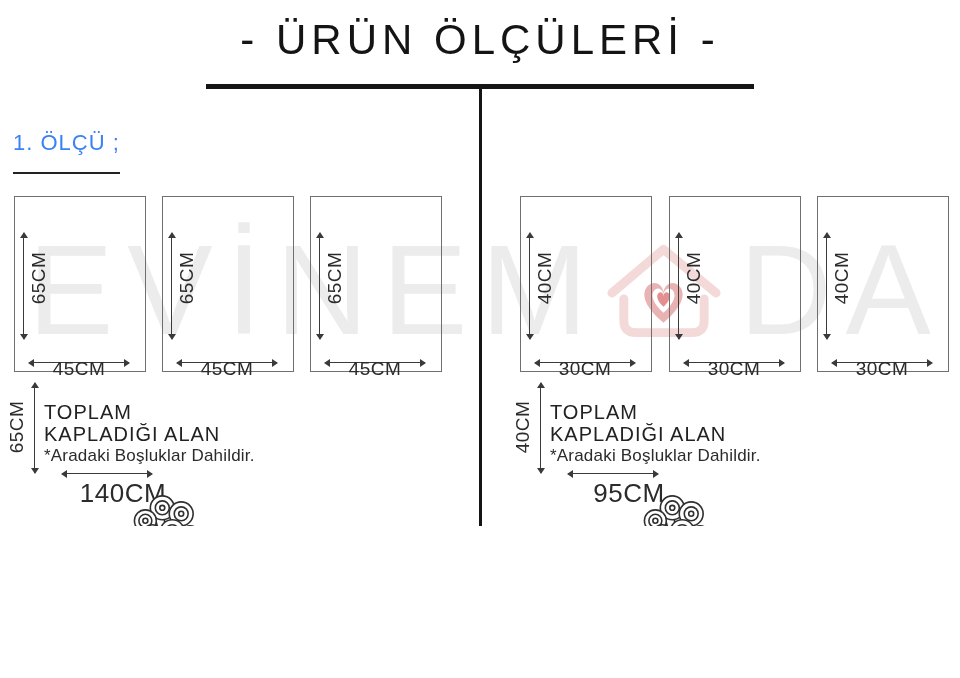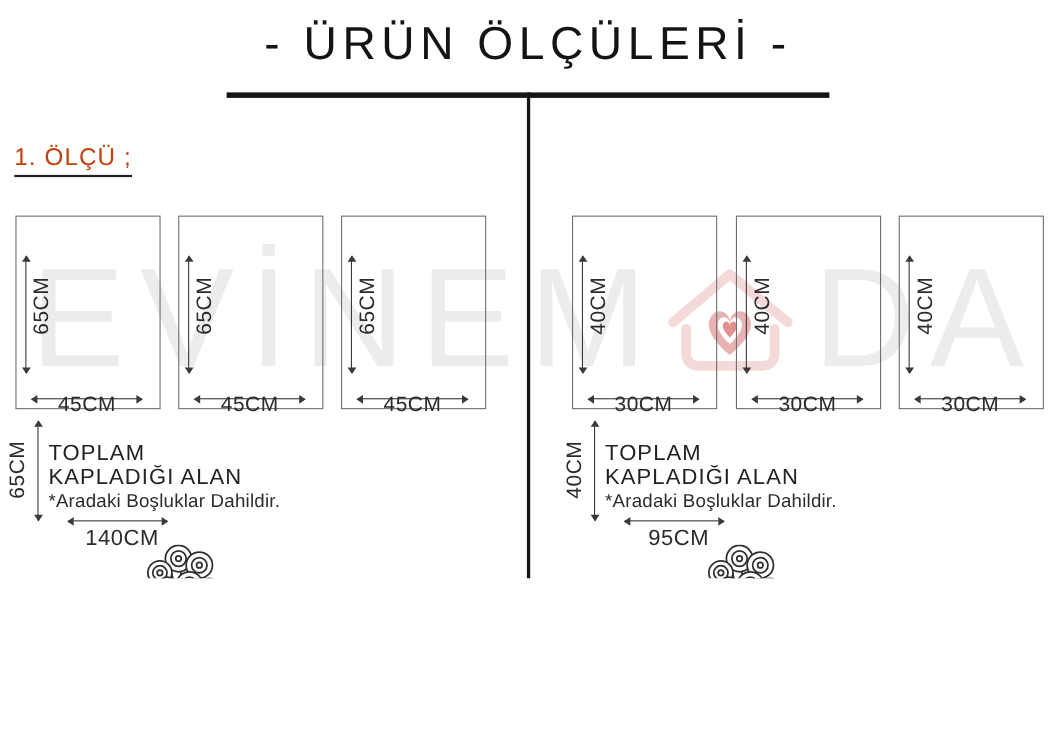--- a/index.html
+++ b/index.html
@@ -15,22 +15,22 @@
   
   .watermark{position:absolute;left:28px;top:234px;width:903px;height:112px;
              display:flex;justify-content:space-between;align-items:center;z-index:0;}
   .watermark span{font-size:128px;line-height:112px;color:#ececec;font-weight:500;}
 
   
   .sec{position:absolute;top:0;height:678px;z-index:1;}
   .sec-left{left:0;width:480px;}
   .sec-right{left:506px;width:454px;}
   .sec-heading{position:absolute;top:130px;display:inline-block;font-size:22px;
-               letter-spacing:1px;color:#c2410c;border-bottom:2px solid #222;
-               padding-bottom:3px;white-space:nowrap;}
+               letter-spacing:1px;color:#3b82f6;border-bottom:2px solid #222;
+               padding-bottom:16px;white-space:nowrap;}
   .sec-left  .sec-heading{left:13px;}
   .sec-right .sec-heading{left:12px;}
 
   
   .panel{position:absolute;top:196px;width:130px;height:174px;border:1px solid #6f6f6f;
          background:transparent;}
   .p1{left:14px;} .p2{left:162px;} .p3{left:310px;}
   .sec-right .p2{left:163px;} .sec-right .p3{left:311px;}
 
   .dim-label{position:absolute;font-size:19px;letter-spacing:0.5px;color:#2b2b2b;
@@ -53,21 +53,21 @@
   .panel .varr{left:8px;top:36px;height:106px;}
   .panel .harr{left:14px;top:165px;width:100px;}
 
   
   .tot-varr{left:34px;top:383px;height:90px;}
   .tot-vlabel{left:-23px;top:416px;width:80px;height:22px;transform:rotate(-90deg);}
   .tot-text{position:absolute;left:44px;top:401px;color:#222;}
   .tot-line{font-size:20px;letter-spacing:1px;line-height:22px;white-space:nowrap;}
   .tot-note{font-size:17px;letter-spacing:0.2px;color:#2b2b2b;margin-top:1px;white-space:nowrap;}
   .tot-harr{left:62px;top:473px;width:90px;}
-  .tot-hlabel{left:56px;top:478px;width:110px;font-size:20px;}
+  .tot-hlabel{left:68px;top:478px;width:110px;font-size:26px;}
 
   
   .sofa{position:absolute;top:494px;width:438px;height:176px;}
   .sec-left  .sofa{left:6px;}
   .sec-right .sofa{left:10px;}
 </style>
 </head>
 <body>
 
 <div class="page">

